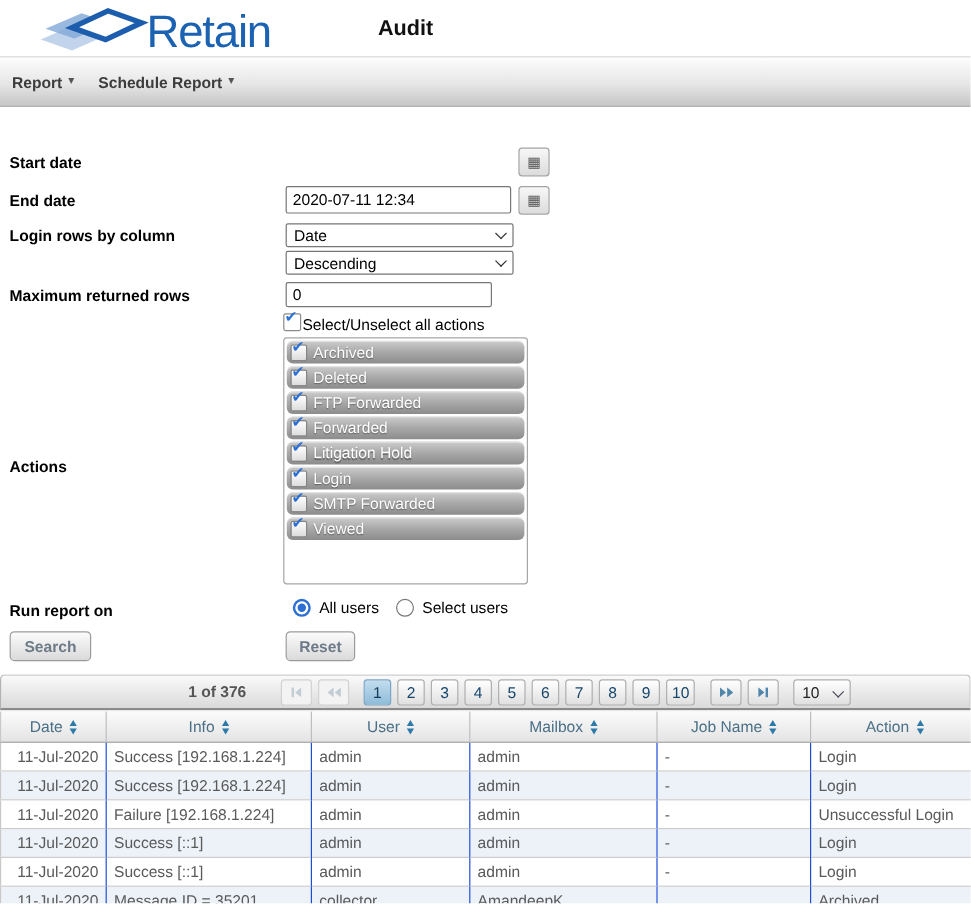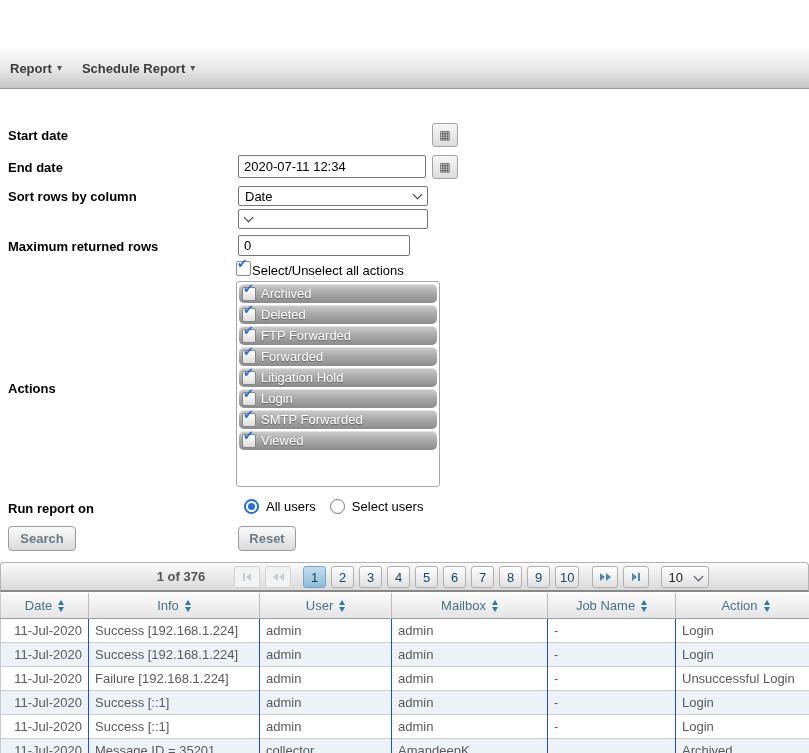--- a/index.html
+++ b/index.html
@@ -133,52 +133,62 @@
   .audit-table td:first-child{border-left:none;margin-top:41px;}
   .audit-table tr:nth-child(even){background:#edf2f9;}
   .date-cell{text-align:right;}
   .c0{width:87px}.c1{width:170px}.c2{width:131px}.c3{width:155px}.c4{width:127px}.c5{width:139px}
 </style>
 </head>
 <body>
 
 <div class="app">
 
+  <div class="app-header">
+    <svg class="logo" width="230" height="44" viewBox="0 0 230 44">
+      <polygon points="24,31 56,17 82,26 50,40" fill="#b6cce8" opacity="0.85"></polygon>
+      <polygon points="28,22 58,9 82,17 52,30" fill="#7fa8d6" opacity="0.8"></polygon>
+      <polygon points="50,21 80,7 108,17 78,31" fill="#ffffff" stroke="#1c5dad" stroke-width="4.5"></polygon>
+      <text x="112" y="37" font-size="38" fill="#1c62b2" font-family="Liberation Sans, sans-serif" letter-spacing="-1">Retain</text>
+    </svg>
+    <span class="page-title">Audit</span>
+  </div>
 
   <div class="menubar">
     <div class="menu-item">
       <span>Report</span>
       <span class="caret">▾</span>
     </div>
     <div class="menu-item">
       <span>Schedule Report</span>
       <span class="caret">▾</span>
     </div>
   </div>
 
   <span class="flabel lbl-start">Start date</span>
   <span class="flabel lbl-end">End date</span>
-  <span class="flabel lbl-sort">Sort rows by column</span>
+  <span class="flabel lbl-sort">Login rows by column</span>
   <span class="flabel lbl-max">Maximum returned rows</span>
   <span class="flabel lbl-actions">Actions</span>
   <span class="flabel lbl-run">Run report on</span>
 
   <button class="cal-btn cal-start">
     <span class="cal-glyph">▦</span>
   </button>
   <input class="txt f-end" readonly="" value="2020-07-11 12:34" style="">
   <button class="cal-btn cal-end">
     <span class="cal-glyph">▦</span>
   </button>
 
   <div class="selectbox sel-col">
     <span class="sel-val">Date</span>
     <span class="chev"></span>
   </div>
   <div class="selectbox sel-dir">
+    <span class="sel-val">Descending</span>
     <span class="chev"></span>
   </div>
 
   <input class="txt inp-max" value="0" style="">
 
   <span class="cb">
     <b class="cb-mark">✔</b>
   </span>
   <span class="cb-label">Select/Unselect all actions</span>
 

